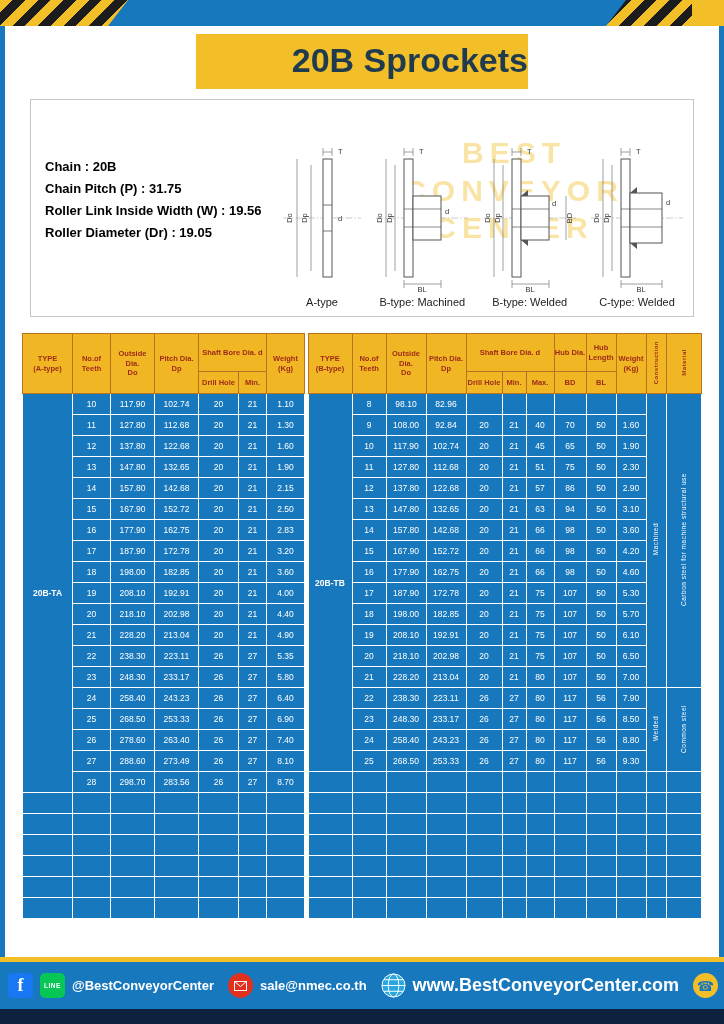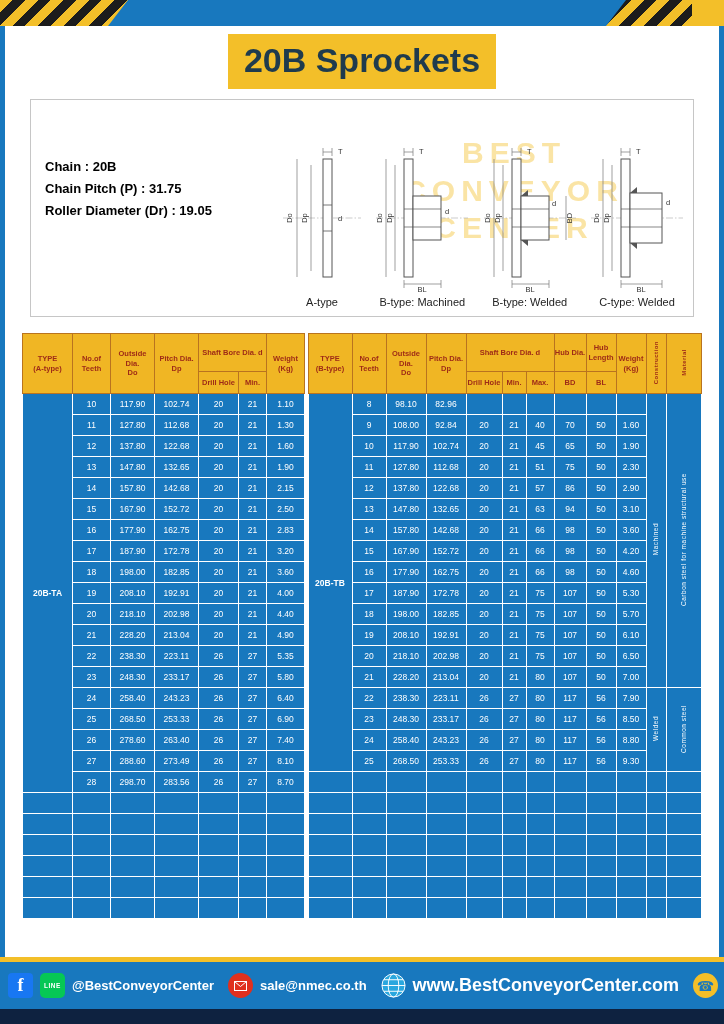--- a/index.html
+++ b/index.html
@@ -11,21 +11,21 @@
   .content{position:relative;z-index:2;}
 
   
   .topbar{position:relative;height:26px;background:#1878be;z-index:6;}
   .hazard{background:repeating-linear-gradient(135deg,#f3bf29 0 9px,#1c1c1c 9px 18px);}
   .hz-left{position:absolute;left:0;top:0;height:26px;width:128px;clip-path:polygon(0 0,100% 0,calc(100% - 20px) 100%,0 100%);}
   .hz-right{position:absolute;right:32px;top:0;height:26px;width:86px;clip-path:polygon(20px 0,100% 0,100% 100%,0 100%);}
   .corner-block{position:absolute;right:0;top:0;width:32px;height:26px;background:#f3bf29;}
 
   
-  .title-banner{width:268px;margin:8px auto 0;background:#f3bf29;text-align:center;
+  .title-banner{width:332px;margin:8px auto 0;background:#f3bf29;text-align:right;
     font-size:34px;font-weight:bold;color:#1f3b4d;padding:7px 0 9px;}
 
   
   .info-box{position:relative;width:664px;height:218px;margin:10px auto 0;border:1px solid #c6c6c6;background:#fff;display:flex;}
   .specs{padding:56px 0 0 14px;width:250px;color:#000000;font-weight:bold;font-size:13px;line-height:1.7;white-space:nowrap;}
   .watermark{position:absolute;left:328px;top:34px;width:310px;text-align:center;
     color:rgba(243,191,41,.42);font-weight:bold;font-size:30px;line-height:1.25;letter-spacing:6px;z-index:0;}
   .diagrams{flex:1;display:flex;justify-content:space-between;align-items:flex-end;padding:0 8px 8px 0;position:relative;z-index:1;}
   .figure{display:flex;flex-direction:column;align-items:center;margin:0;}
   .caption{font-size:11px;color:#222;margin-top:3px;white-space:nowrap;}
@@ -81,20 +81,21 @@
 
     <div class="info-box">
       <div class="watermark">
         <div>BEST</div>
         <div>CONVEYOR</div>
         <div>CENTER</div>
       </div>
       <div class="specs">
         <div>Chain : 20B</div>
         <div>Chain Pitch (P) : 31.75</div>
+        <div>Roller Link Inside Width (W) : 19.56</div>
         <div>Roller Diameter (Dr) : 19.05</div>
       </div>
       <div class="diagrams">
 
         <figure class="figure">
           <svg width="82" height="150" viewBox="0 0 82 150">
             <line x1="2" y1="75" x2="80" y2="75" stroke="#aaa" stroke-width="0.6" stroke-dasharray="7 2 1.5 2"></line>
             <rect x="42" y="16" width="9" height="118" fill="#fff" stroke="#555"></rect>
             <line x1="42" y1="62" x2="51" y2="62" stroke="#555" stroke-width="0.8"></line>
             <line x1="42" y1="88" x2="51" y2="88" stroke="#555" stroke-width="0.8"></line>

